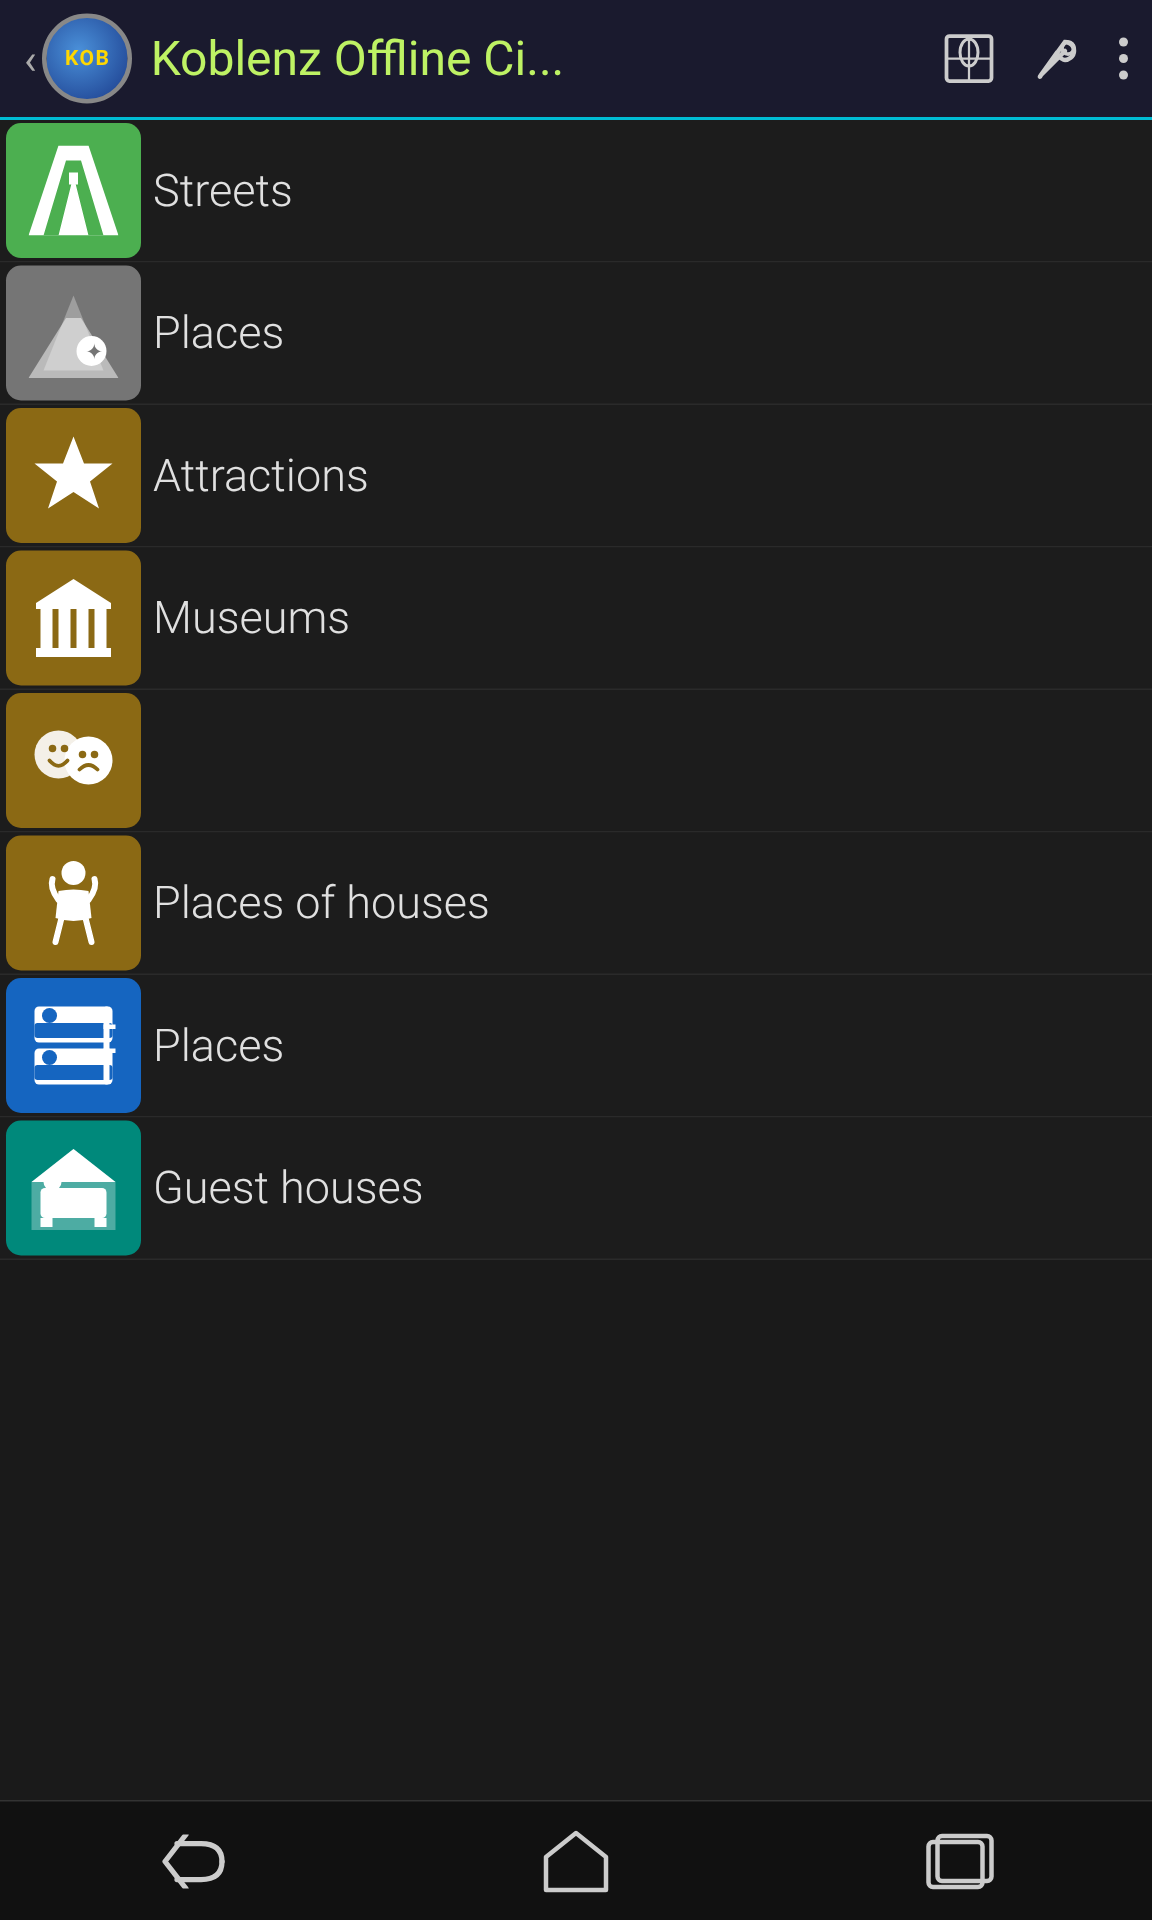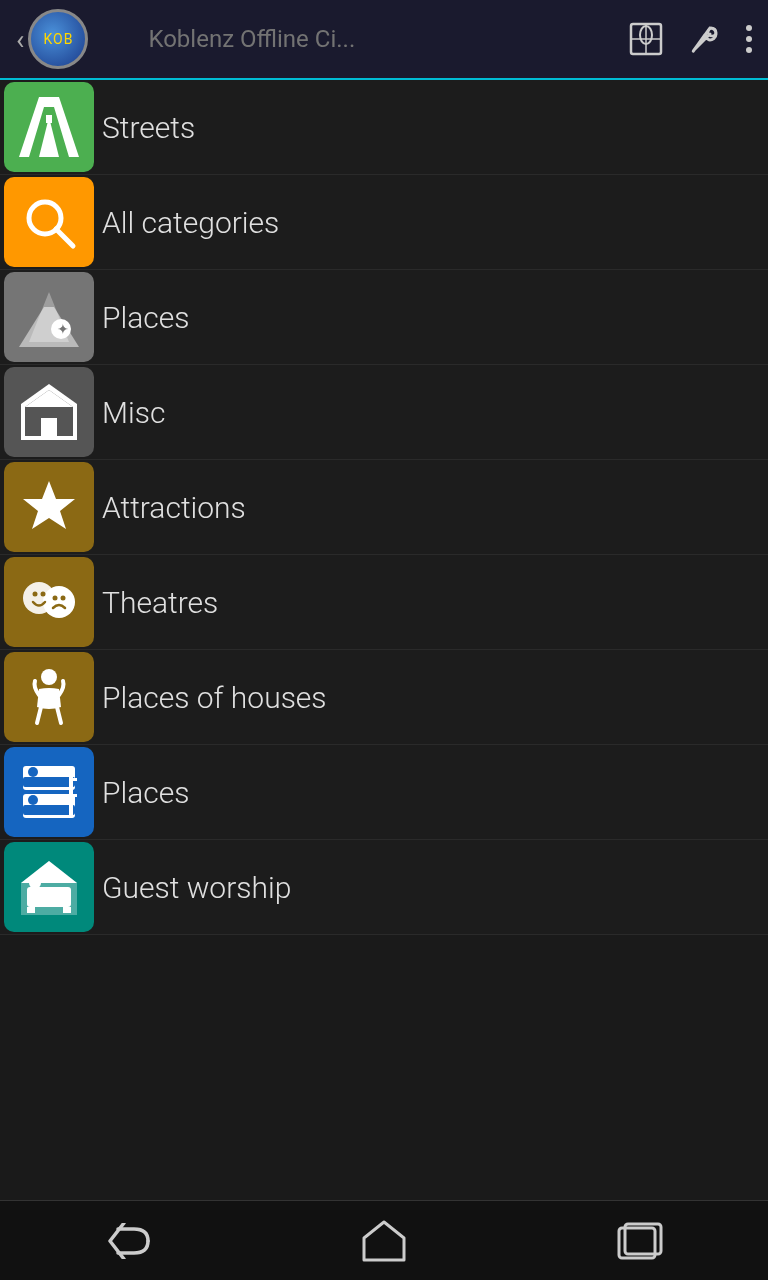--- a/index.html
+++ b/index.html
@@ -39,33 +39,32 @@
       align-items: center;
       justify-content: center;
       margin-right: 12px;
       flex-shrink: 0;
       position: relative;
       overflow: hidden;
     }
 
     .logo-text {
       font-size: 14px;
-      font-weight: normal;
+      font-weight: bold;
       color: #ffd700;
       letter-spacing: 1px;
     }
 
     .header-title {
       flex: 1;
-      font-size: 24px;
-      color: #737373;
+      font-size: 32px;
+      color: #bef264;
       white-space: nowrap;
       overflow: hidden;
       text-overflow: ellipsis;
-      margin-left: 48px;
     }
 
     .header-icons {
       display: flex;
       align-items: center;
       gap: 24px;
     }
 
     .header-icon-btn {
       color: #cccccc;
@@ -214,82 +213,75 @@
       <svg viewBox="0 0 60 60" fill="white" xmlns="http://www.w3.org/2000/svg">
         <polygon points="0,60 20,0 40,0 60,60" fill="white"></polygon>
         <polygon points="10,60 25,10 35,10 50,60 40,60 30,20 20,60" fill="#4caf50"></polygon>
         <rect x="27" y="18" width="6" height="8" fill="white"></rect>
         <rect x="27" y="34" width="6" height="8" fill="white"></rect>
       </svg>
     </div>
     <span class="menu-label">Streets</span>
   </div>
 
-  <div class="menu-item">
-    <div class="menu-icon-box bg-orange">
-      <svg viewBox="0 0 60 60" fill="none" xmlns="http://www.w3.org/2000/svg">
-        <circle cx="26" cy="26" r="16" stroke="white" stroke-width="5" fill="none"></circle>
-        <line x1="37" y1="37" x2="54" y2="54" stroke="white" stroke-width="5" stroke-linecap="round"></line>
-      </svg>
-    </div>
-    <span class="menu-label">All categories</span>
-  </div>
 
   <div class="menu-item">
     <div class="menu-icon-box bg-gray">
       <svg viewBox="0 0 60 60" fill="white" xmlns="http://www.w3.org/2000/svg">
         <polygon points="10,55 30,5 50,55" fill="white" opacity="0.3"></polygon>
         <polygon points="0,60 25,20 35,20 60,60" fill="white" opacity="0.5"></polygon>
         <circle cx="42" cy="42" r="10" fill="white"></circle>
         <text x="38" y="47" font-size="14" fill="#757575">✦</text>
       </svg>
     </div>
     <span class="menu-label">Places</span>
   </div>
 
-  <div class="menu-item">
-    <div class="menu-icon-box bg-darkgray">
-      <svg viewBox="0 0 60 60" fill="white" xmlns="http://www.w3.org/2000/svg">
-        <polygon points="30,2 58,22 58,58 2,58 2,22" fill="white"></polygon>
-        <polygon points="30,8 54,25 54,54 6,54 6,25" fill="#555555"></polygon>
-        <rect x="22" y="36" width="16" height="18" fill="white"></rect>
-        <polygon points="30,8 54,25 6,25" fill="white"></polygon>
-      </svg>
-    </div>
-    <span class="menu-label">Misc</span>
-  </div>
 
   <div class="menu-item">
     <div class="menu-icon-box bg-brown">
       <svg viewBox="0 0 60 60" fill="white" xmlns="http://www.w3.org/2000/svg">
         <polygon points="30,4 37,22 56,22 41,34 47,52 30,41 13,52 19,34 4,22 23,22" fill="white"></polygon>
       </svg>
     </div>
     <span class="menu-label">Attractions</span>
   </div>
 
+  <div class="menu-item">
+    <div class="menu-icon-box bg-brown">
+      <svg viewBox="0 0 60 60" fill="white" xmlns="http://www.w3.org/2000/svg">
+        <polygon points="5,20 30,4 55,20" fill="white"></polygon>
+        <rect x="5" y="20" width="50" height="4" fill="white"></rect>
+        <rect x="5" y="50" width="50" height="6" fill="white"></rect>
+        <rect x="8" y="24" width="8" height="26" fill="white"></rect>
+        <rect x="20" y="24" width="8" height="26" fill="white"></rect>
+        <rect x="32" y="24" width="8" height="26" fill="white"></rect>
+        <rect x="44" y="24" width="8" height="26" fill="white"></rect>
+      </svg>
+    </div>
+    <span class="menu-label">Museums</span>
+  </div>
 
   <div class="menu-item">
     <div class="menu-icon-box bg-brown">
       <svg viewBox="0 0 60 60" fill="white" xmlns="http://www.w3.org/2000/svg">
 
         <circle cx="20" cy="26" r="16" fill="white" opacity="0.9"></circle>
 
         <circle cx="40" cy="30" r="16" fill="white"></circle>
 
         <circle cx="16" cy="22" r="2.5" fill="#8B6914"></circle>
         <circle cx="24" cy="22" r="2.5" fill="#8B6914"></circle>
         <path d="M14,30 Q20,37 26,30" stroke="#8B6914" stroke-width="2.5" fill="none" stroke-linecap="round"></path>
 
         <circle cx="36" cy="26" r="2.5" fill="#8B6914"></circle>
         <circle cx="44" cy="26" r="2.5" fill="#8B6914"></circle>
         <path d="M34,36 Q40,30 46,36" stroke="#8B6914" stroke-width="2.5" fill="none" stroke-linecap="round"></path>
       </svg>
     </div>
-    <span class="menu-label">Theatres</span>
   </div>
 
 
   <div class="menu-item">
     <div class="menu-icon-box bg-brown">
       <svg viewBox="0 0 60 60" fill="white" xmlns="http://www.w3.org/2000/svg">
 
         <circle cx="30" cy="10" r="8" fill="white"></circle>
 
         <path d="M20,22 Q30,20 40,22 L42,40 Q30,44 18,40 Z" fill="white"></path>
@@ -333,21 +325,21 @@
         <polygon points="30,4 58,26 58,58 2,58 2,26" fill="white" opacity="0.3"></polygon>
         <polygon points="30,4 58,26 2,26" fill="white"></polygon>
 
         <rect x="8" y="30" width="44" height="20" rx="3" fill="white"></rect>
         <circle cx="16" cy="26" r="6" fill="white"></circle>
 
         <rect x="8" y="50" width="8" height="6" fill="white"></rect>
         <rect x="44" y="50" width="8" height="6" fill="white"></rect>
       </svg>
     </div>
-    <span class="menu-label">Guest worship</span>
+    <span class="menu-label">Guest houses</span>
   </div>
 
 </div>
 
 <div class="bottom-nav">
 
   <div class="nav-btn">
     <svg width="48" height="36" viewBox="0 0 48 36" fill="none" xmlns="http://www.w3.org/2000/svg">
       <path d="M44,18 Q44,6 30,6 L14,6" stroke="#cccccc" stroke-width="3.5" stroke-linecap="round" fill="none"></path>
       <path d="M44,18 Q44,30 30,30 L14,30" stroke="#cccccc" stroke-width="3.5" stroke-linecap="round" fill="none"></path>

